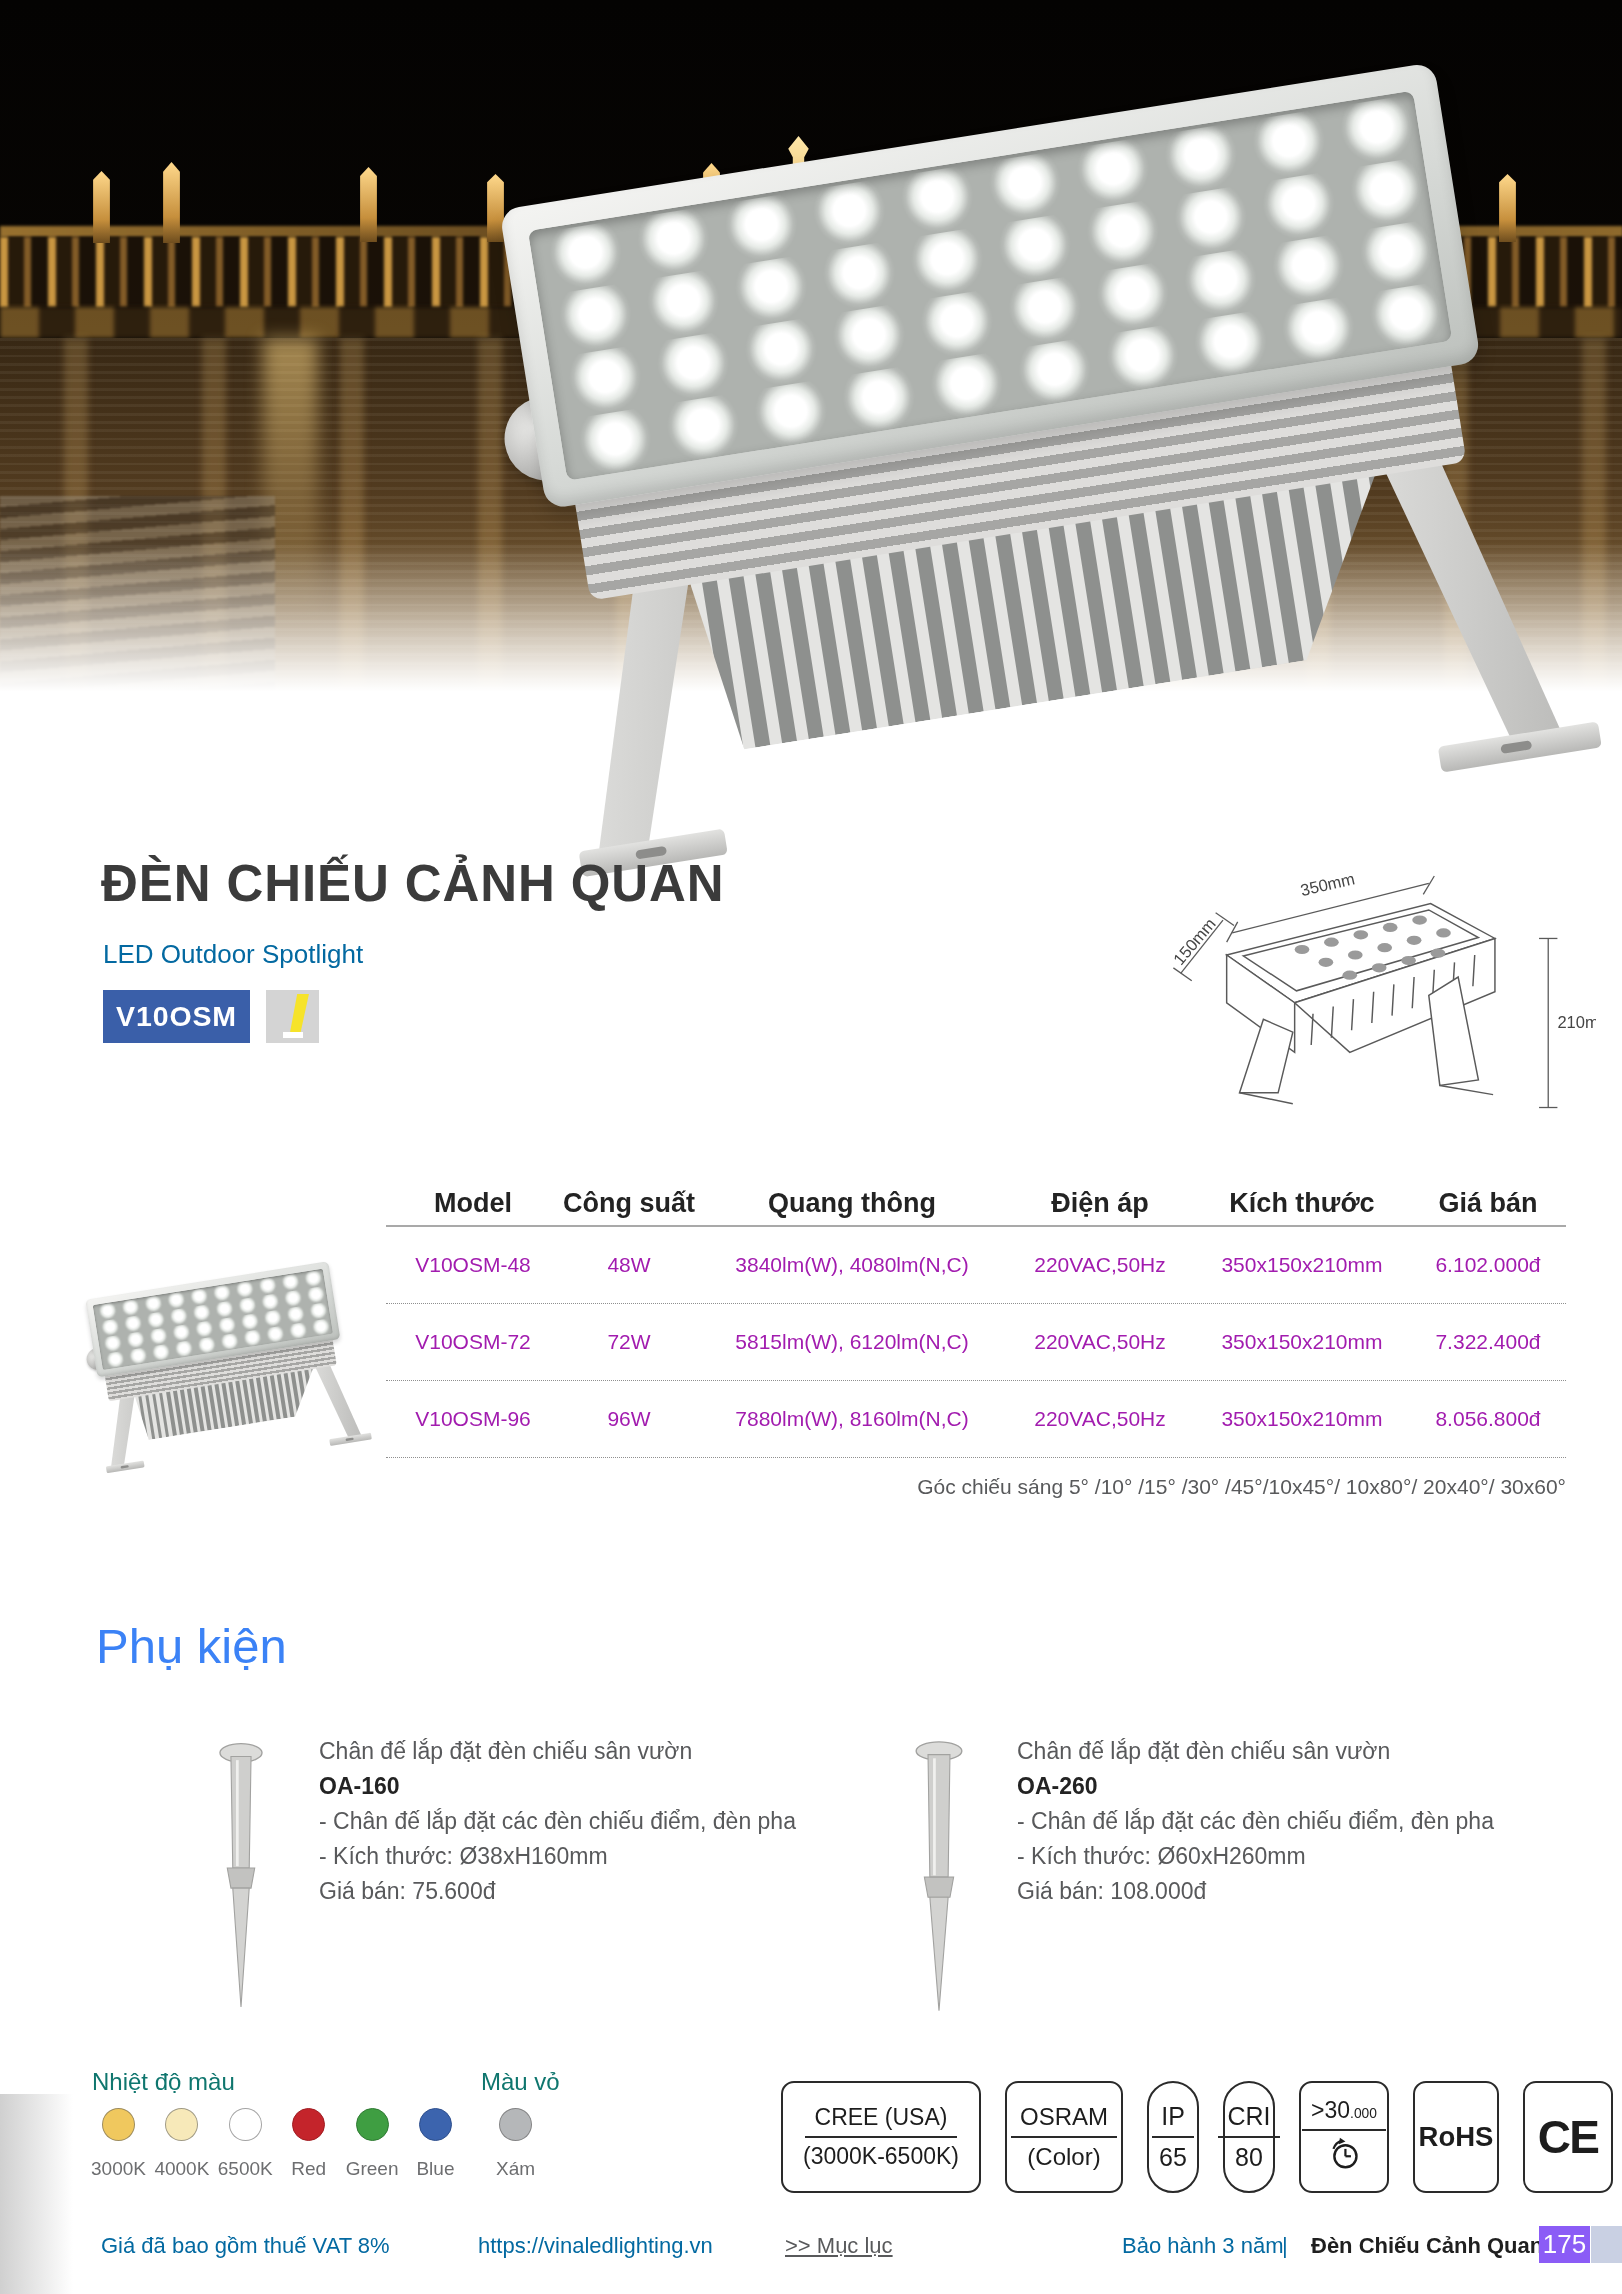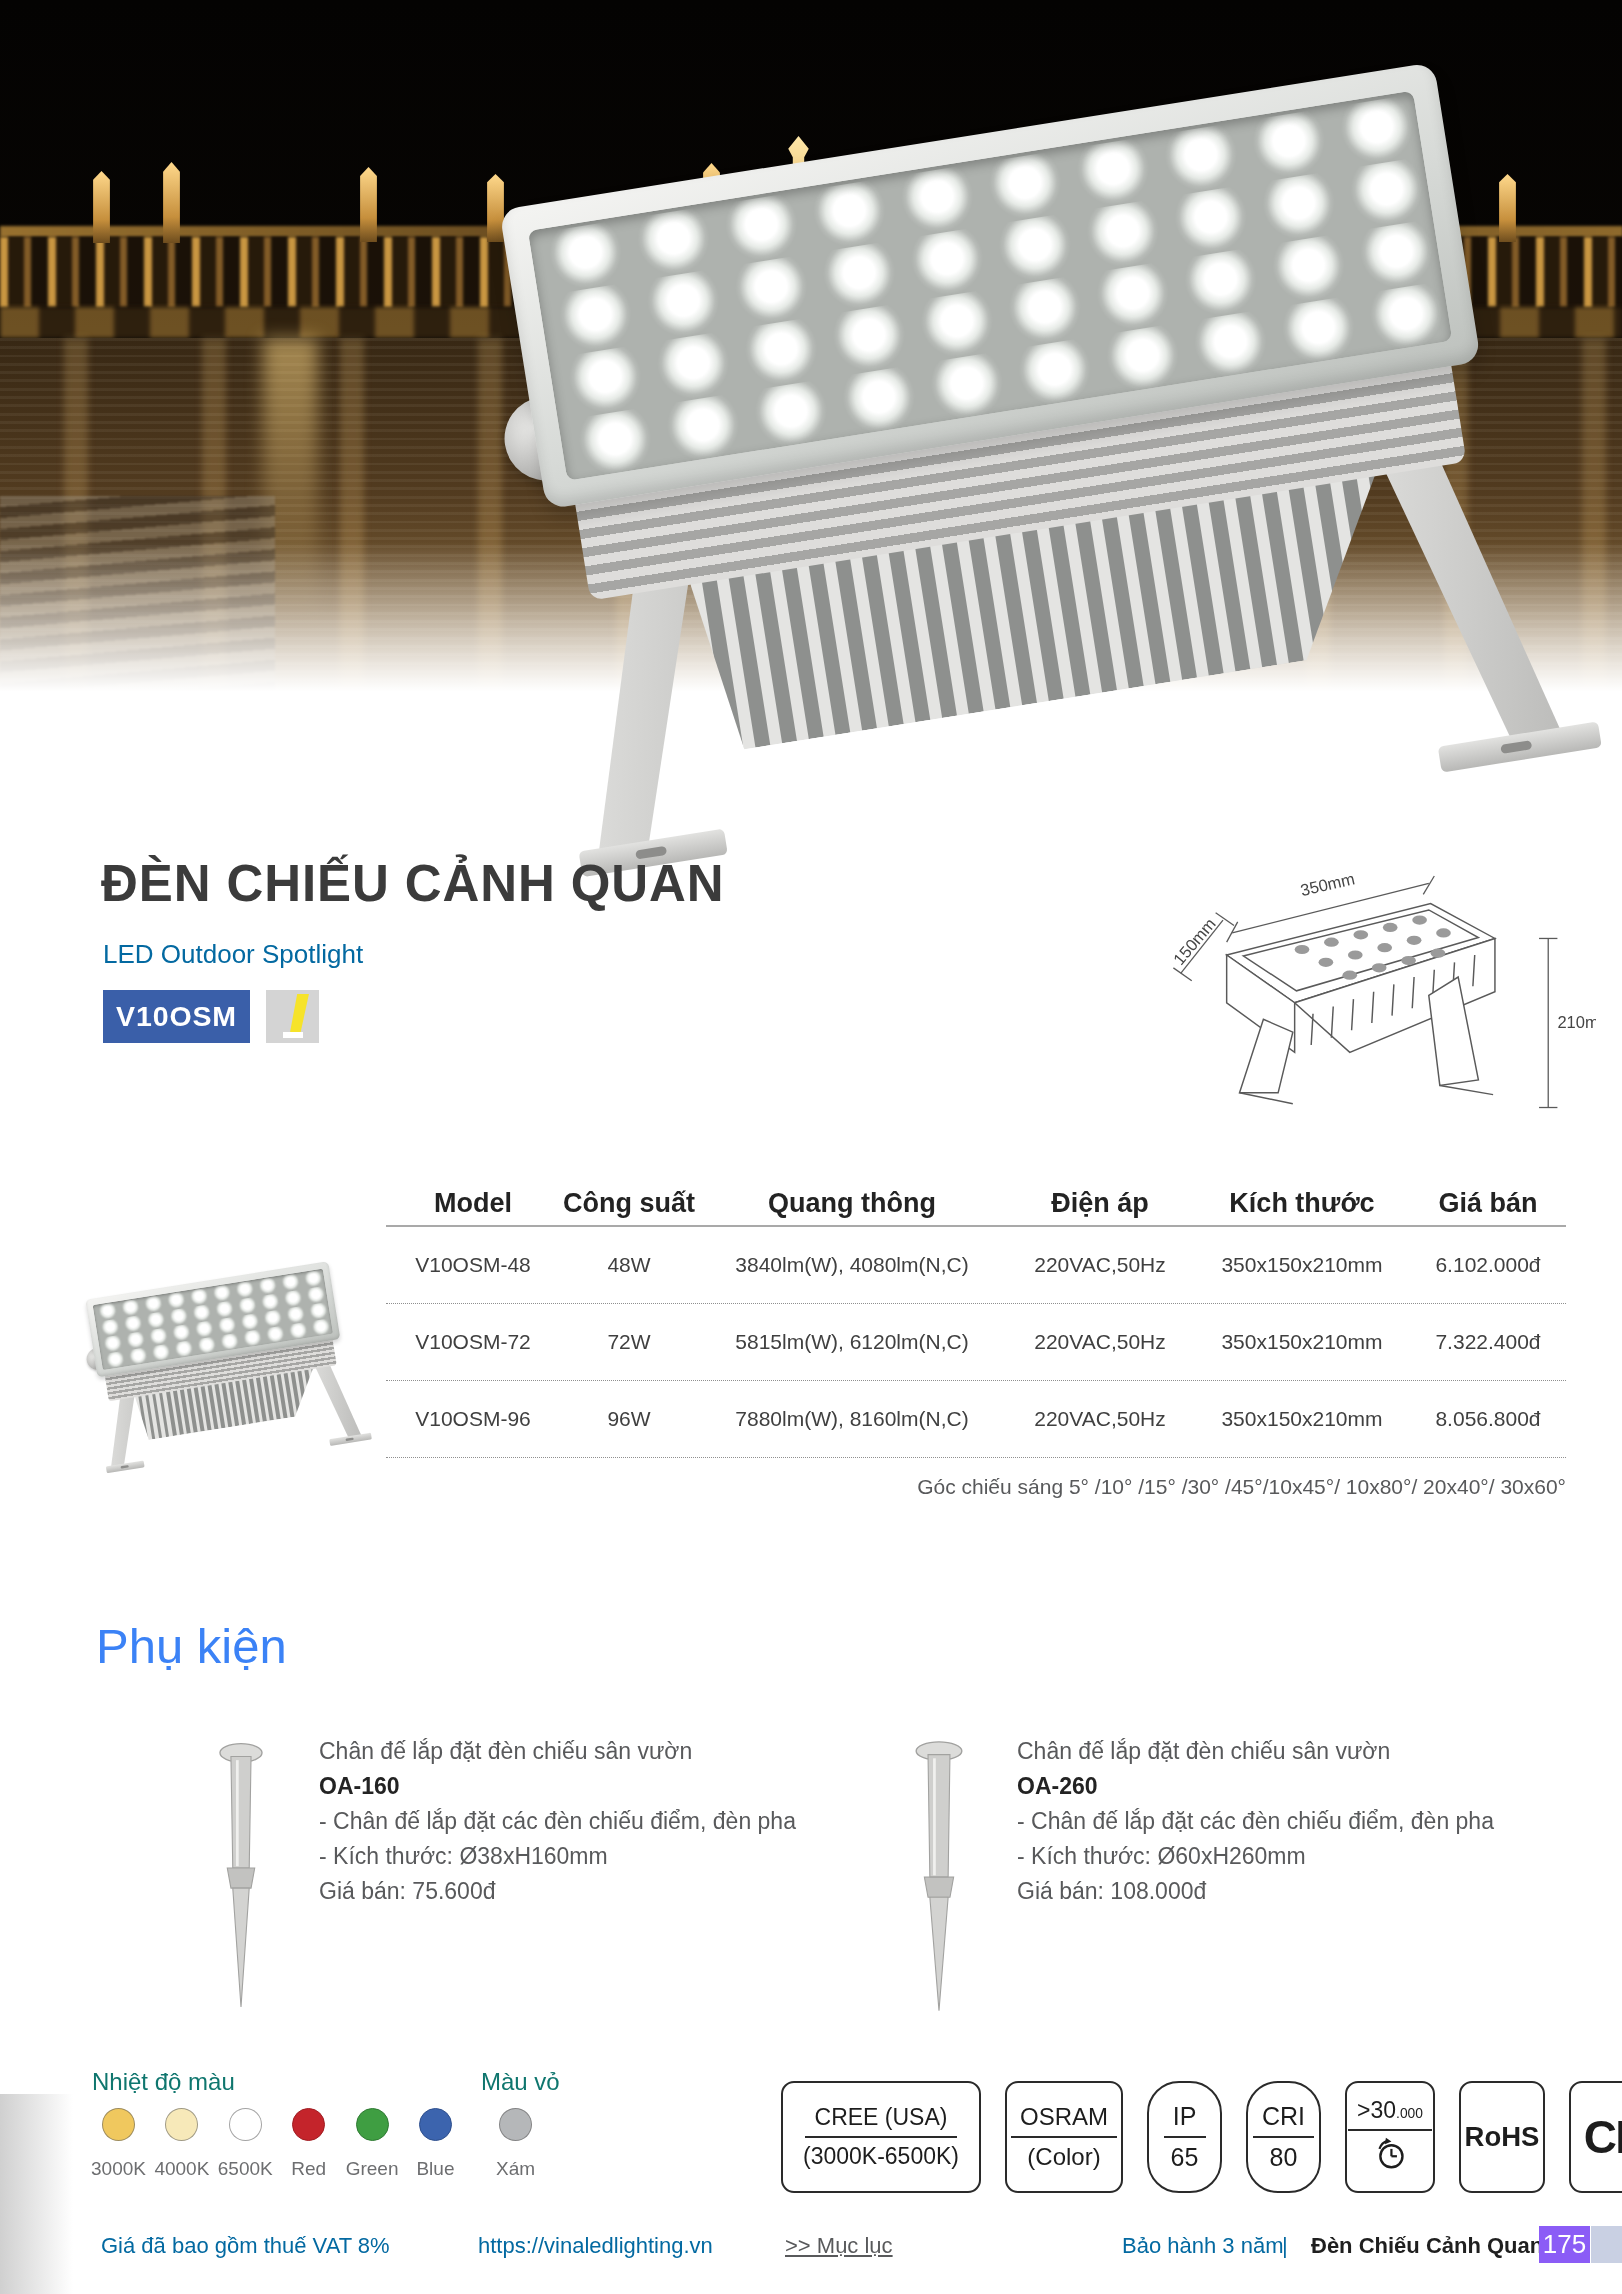--- a/index.html
+++ b/index.html
@@ -85,21 +85,21 @@
   
   .dim-diagram { position:absolute; left:1155px; top:852px; width:441px; height:285px; }
   .dim-diagram svg { width:100%; height:100%; }
   .dim-diagram text { font-family:"Liberation Sans", sans-serif; font-size:18px; fill:#454545; }
 
   
   .spec-table { position:absolute; left:386px; top:1181px; width:1180px; }
   .spec-head { display:flex; height:46px; align-items:center; border-bottom:2.8px solid #a9a9a9; }
   .spec-head .cell { font-size:27px; font-weight:700; color:#232323; }
   .spec-row { display:flex; height:77px; align-items:center; border-bottom:1.8px dotted #8f8f8f; }
-  .spec-row .cell { font-size:21px; color:#404040; }
+  .spec-row .cell { font-size:21px; color:#a21caf; }
   .cell { text-align:center; }
   .c-model{width:174px;} .c-power{width:138px;} .c-flux{width:308px;} .c-volt{width:188px;} .c-size{width:216px;} .c-price{width:156px;}
   .spec-note { margin-top:16.5px; text-align:right; font-size:21px; color:#58595b; }
 
   
   .acc-heading { position:absolute; left:96px; top:1618px; font-size:49px; font-weight:400; color:#3b82f6; }
   .acc-item { position:absolute; top:1734px; width:698px; }
   .acc-0 { left:209px; } .acc-1 { left:907px; }
   .spike-icon { position:absolute; left:0; top:5.5px; width:64px; height:197px; }
   .acc-text { margin-left:110px; font-size:23px; color:#58595b; line-height:35px; }
@@ -117,21 +117,21 @@
   .body-swatch-item { position:absolute; left:487px; top:2108px; }
   .sw-gray{background:#b5b7b9;}
 
   
   .cert-row { position:absolute; left:781px; top:2081px; display:flex; gap:24px; align-items:stretch; }
   .cert { border:2.8px solid #2a2a2a; border-radius:13px; height:112px; display:flex; flex-direction:column;
           align-items:center; justify-content:center; color:#1d1d1d; background:#fff; }
   .cert .top { border-bottom:2.8px solid #2a2a2a; padding:0 9.2px 4.6px; margin-bottom:4.6px; }
   .cert-cree { width:200px; font-size:23px; }
   .cert-osram { width:118px; font-size:24px; }
-  .cert-ip, .cert-cri { width:75px; font-size:25px;border-radius:32px; }
+  .cert-ip, .cert-cri { width:52px; font-size:25px;border-radius:32px; }
   .cert-life { width:90px; font-size:23px; }
   .cert-life .sm { font-size:13.8px; }
   .cert-rohs { width:86px; font-size:27.5px; font-weight:700; }
   .cert-ce { width:90px; font-size:46px; font-weight:700; letter-spacing:-1.8px; }
 
   
   .footer-item { position:absolute; top:2233px; font-size:22px; color:#0369a1; }
   .f-vat { left:101px; } .f-url { left:478px; }
   .f-toc { left:785px; text-decoration:underline; color:#58595b; }
   .f-warranty { left:1122px; } .f-sep { left:1282px; }

